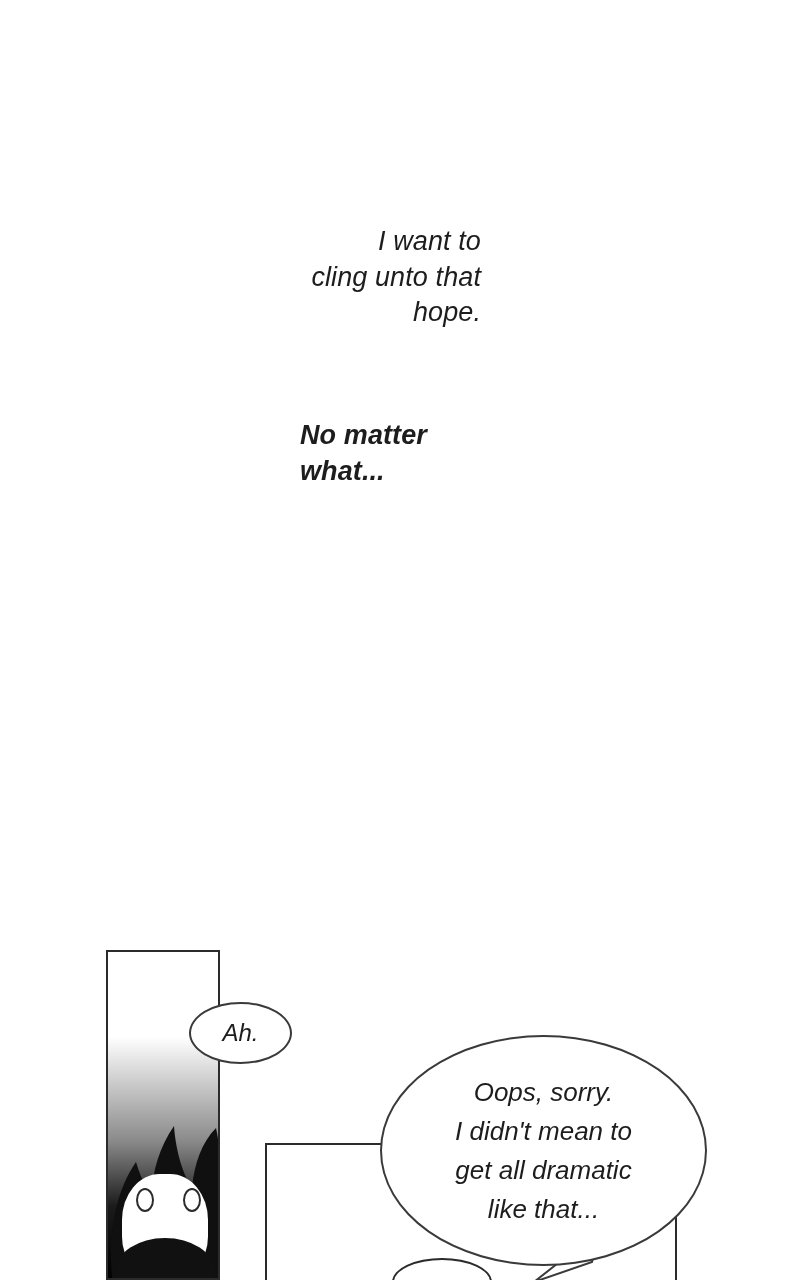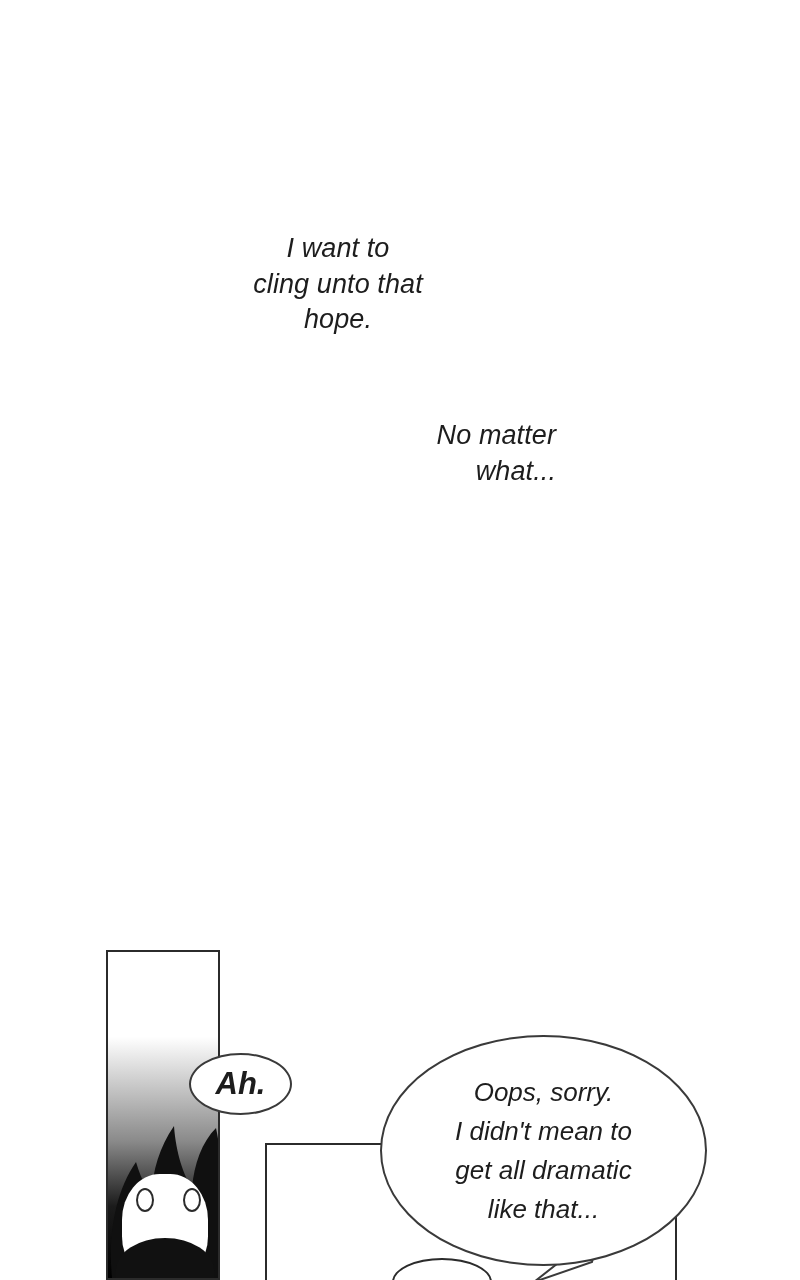--- a/index.html
+++ b/index.html
@@ -22,31 +22,32 @@
   .narration {
     position: absolute;
     font-style: italic;
     color: #1d1d1d;
     line-height: 1.32;
     white-space: pre-line;
     letter-spacing: 0.1px;
   }
   #narration-1 {
     left: 195px;
-    top: 231px;
+    top: 224px;
     width: 286px;
-    text-align: center;
+    text-align: right;
     font-size: 27px;
   }
   #narration-2 {
     left: 300px;
     top: 418px;
     width: 256px;
-    text-align: right;
+    text-align: left;
     font-size: 27px;
+    font-weight: bold;
   }
 
   
   .panel {
     position: absolute;
     box-sizing: border-box;
     border: 2px solid #2b2b2b;
     background: #ffffff;
   }
   #panel-left {
@@ -113,26 +114,25 @@
     display: flex;
     align-items: center;
     justify-content: center;
     text-align: center;
     font-style: italic;
     color: #1d1d1d;
     white-space: pre-line;
   }
   #bubble-ah {
     left: 189px;
-    top: 1053px;
+    top: 1002px;
     width: 103px;
     height: 62px;
-    font-size: 31px;
+    font-size: 24px;
     line-height: 1.2;
-    font-weight: bold;
   }
   #bubble-oops {
     left: 380px;
     top: 1035px;
     width: 327px;
     height: 231px;
     font-size: 26px;
     line-height: 1.5;
     z-index: 5;
   }

